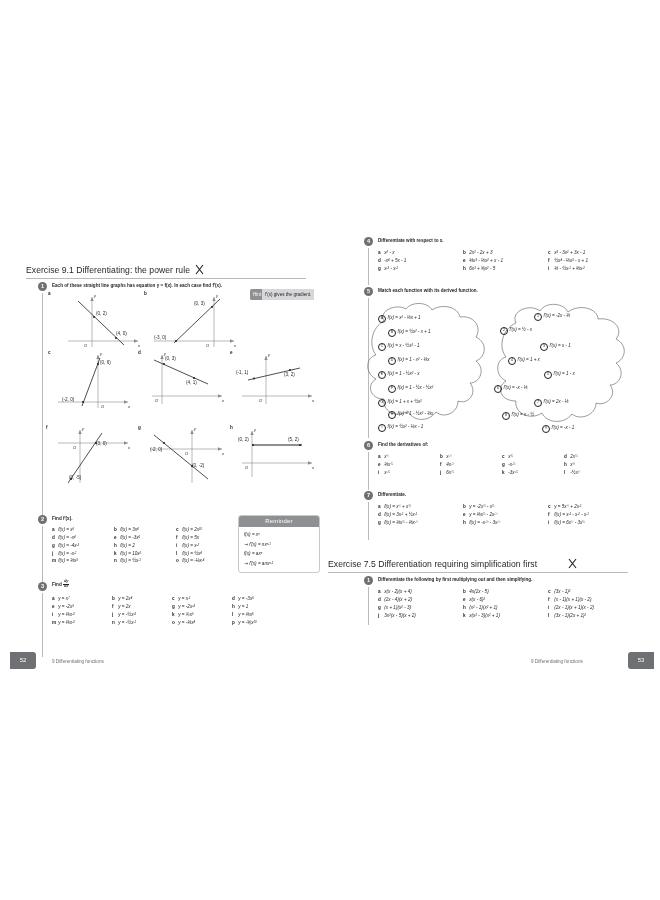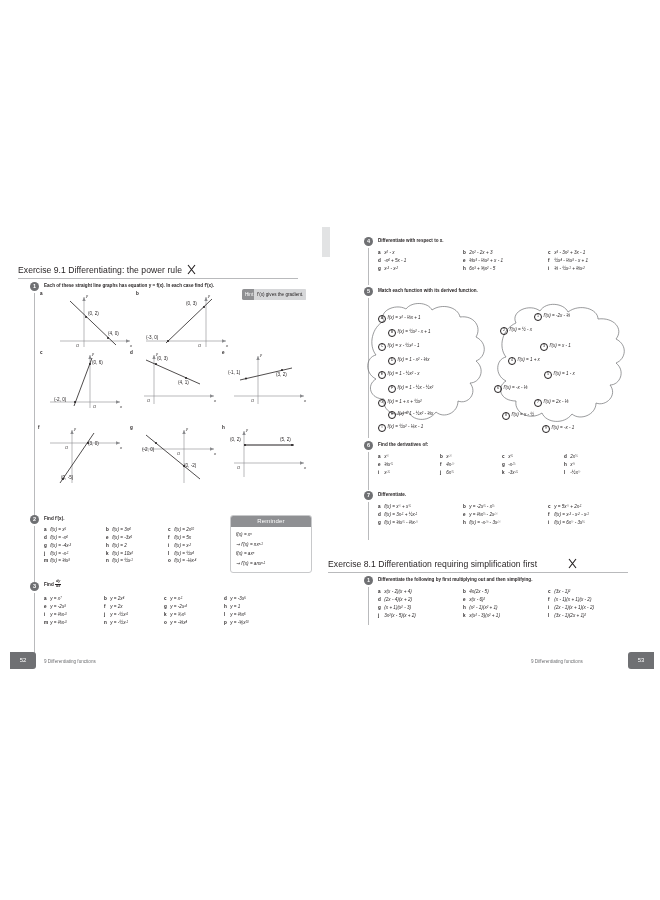--- a/index.html
+++ b/index.html
@@ -1,21 +1,21 @@
 <!DOCTYPE html>
 <html><head>
 <meta charset="utf-8">
 <style>
   html,body{margin:0;padding:0;background:#ffffff;}
   body{width:660px;height:900px;font-family:"Liberation Sans",sans-serif;color:#231f20;overflow:hidden;}
   .spread{position:absolute;left:0;top:0;width:660px;height:900px;}
 
   
   .page{position:absolute;top:225px;height:455px;background:#fff;}
-  .page-left{left:2px;width:320px;}
+  .page-left{left:10px;width:320px;}
   .page-right{left:336px;width:318px;}
 
   
   .chapter-banner{position:absolute;left:10px;top:227px;width:320px;height:30px;background:#e2e3e4;}
   .chapter-num{position:absolute;left:14px;top:232px;font-size:16px;color:#4b4b4d;font-weight:400;}
   .chapter-title{position:absolute;left:33px;top:233px;font-size:14.5px;color:#231f20;letter-spacing:.1px;}
 
   
   .ex-head{position:absolute;font-size:8.6px;color:#231f20;letter-spacing:.05px;}
   .ex-rule{position:absolute;height:1px;background:#b9babc;}
@@ -379,21 +379,21 @@
         <div class="part"><span class="lbl">b</span> <span class="expr">y = -2x<sup>⅔</sup> - x<sup>⅓</sup></span></div>
         <div class="part"><span class="lbl">c</span> <span class="expr">y = 5x<sup>½</sup> + 2x<sup>-1</sup></span></div>
         <div class="part"><span class="lbl">d</span> <span class="expr">f(x) = 3x<sup>-1</sup> + ½x<sup>-1</sup></span></div>
         <div class="part"><span class="lbl">e</span> <span class="expr">y = ⅔x<sup>⅔</sup> - 2x<sup>-½</sup></span></div>
         <div class="part"><span class="lbl">f</span> <span class="expr">f(x) = x<sup>-3</sup> - x<sup>-2</sup> - x<sup>-1</sup></span></div>
         <div class="part"><span class="lbl">g</span> <span class="expr">f(x) = ⅓x<sup>⅔</sup> - ⅔x<sup>-½</sup></span></div>
         <div class="part"><span class="lbl">h</span> <span class="expr">f(x) = -x<sup>-¾</sup> - 3x<sup>-½</sup></span></div>
         <div class="part"><span class="lbl">i</span> <span class="expr">f(x) = 6x<sup>½</sup> - 3x<sup>⅓</sup></span></div>
       </div>
 
-    <div class="ex-head" style="left:-8px;top:334px;">Exercise 8.1 Differentiation requiring simplification first</div>
+    <div class="ex-head" style="left:-8px;top:334px;">Exercise 7.5 Differentiation requiring simplification first</div>
     <div class="ex-icon" style="left:232px;top:333px;">
       <svg width="9" height="11" viewBox="0 0 9 11">
         <path d="M1 1 L8 10 M8 1 L1 10" stroke="#231f20" stroke-width="1.1" fill="none"></path>
       </svg>
     </div>
     <div class="ex-rule" style="left:-8px;top:347px;width:300px;"></div>
 
     <div class="qnum" style="left:28px;top:351px;">1</div>
     <div class="qbar" style="left:32px;top:362px;height:38px;"></div>
     <div class="qstem" style="left:42px;top:352px;">Differentiate the following by first multiplying out and then simplifying.</div>

